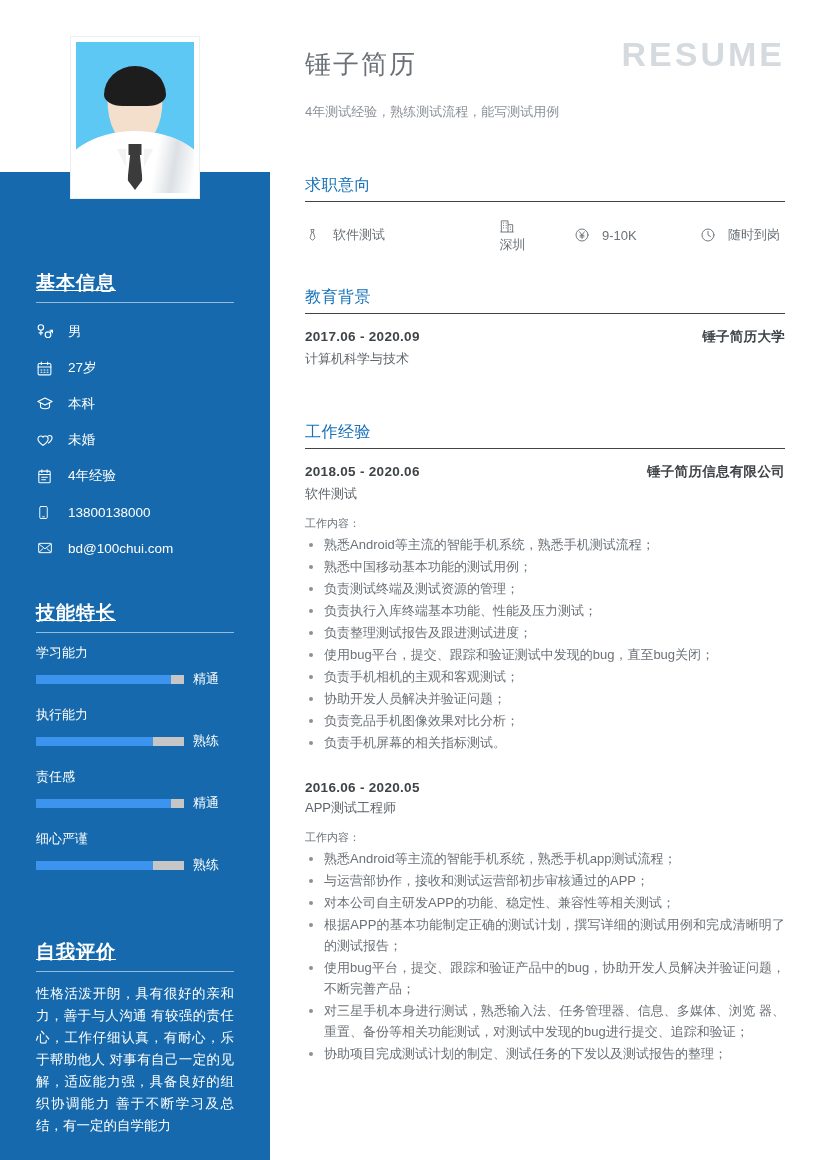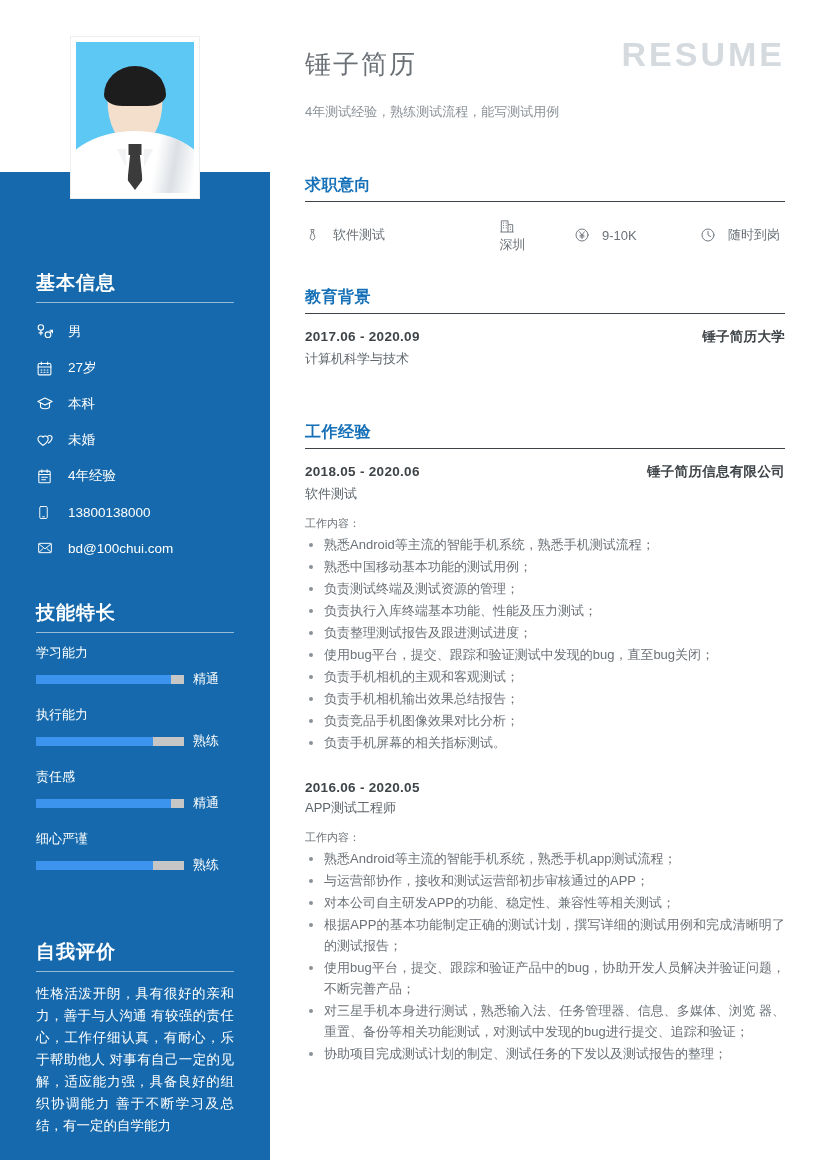--- a/index.html
+++ b/index.html
@@ -161,20 +161,21 @@
   }
 
   .side-block { position: absolute; left: 36px; width: 198px; }
 
   .side-title {
     color: #ffffff;
     font-size: 19px;
     font-weight: bold;
     letter-spacing: 1px;
     padding-bottom: 6px;
+    text-decoration: underline;
   }
   .side-rule {
     height: 1px;
     background: rgba(255,255,255,.55);
     margin-bottom: 11px;
   }
 
   .info-row {
     display: flex;
     align-items: center;
@@ -257,21 +258,21 @@
     left: 0;
     top: 103px;
     font-size: 13px;
     color: #8b9197;
   }
 
   .sec { margin-bottom: 0; }
   .sec-head {
     color: #1570b8;
     font-size: 16px;
-    font-weight: bold;
+    font-weight: normal;
     letter-spacing: .5px;
     padding-bottom: 5px;
   }
   .sec-rule {
     height: 1px;
     background: #3f4448;
     margin-bottom: 14px;
   }
 
   .intent-row { display: flex; align-items: center; }
@@ -567,21 +568,21 @@
         <div class="entry-sub">软件测试</div>
         <div class="entry-label">工作内容：</div>
         <ul class="bullets">
           <li>熟悉Android等主流的智能手机系统，熟悉手机测试流程；</li>
           <li>熟悉中国移动基本功能的测试用例；</li>
           <li>负责测试终端及测试资源的管理；</li>
           <li>负责执行入库终端基本功能、性能及压力测试；</li>
           <li>负责整理测试报告及跟进测试进度；</li>
           <li>使用bug平台，提交、跟踪和验证测试中发现的bug，直至bug关闭；</li>
           <li>负责手机相机的主观和客观测试；</li>
-          <li>负责手机相机输出效果总结报告；</li>
+          <li>协助开发人员解决并验证问题；</li>
           <li>负责竞品手机图像效果对比分析；</li>
           <li>负责手机屏幕的相关指标测试。</li>
         </ul>
       </div>
 
       <div class="entry" style="margin-top:27px;">
         <div class="entry-top">
           <span>2016.06 - 2020.05</span>
           <span></span>
         </div>

